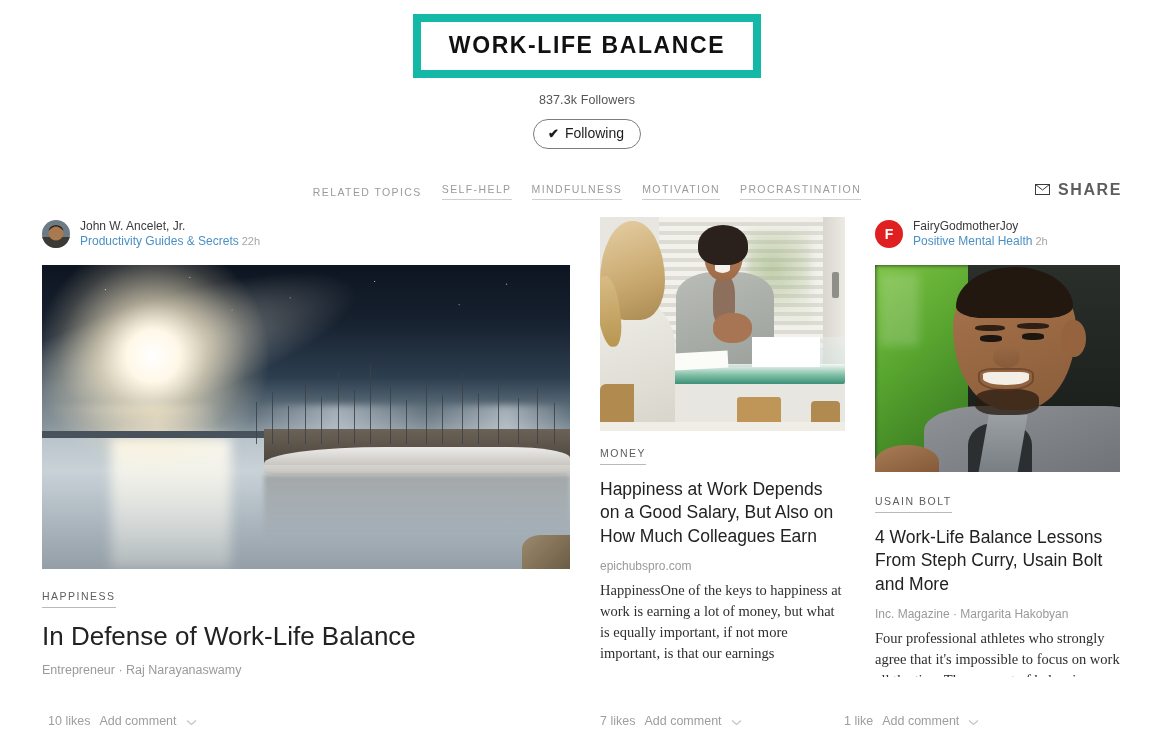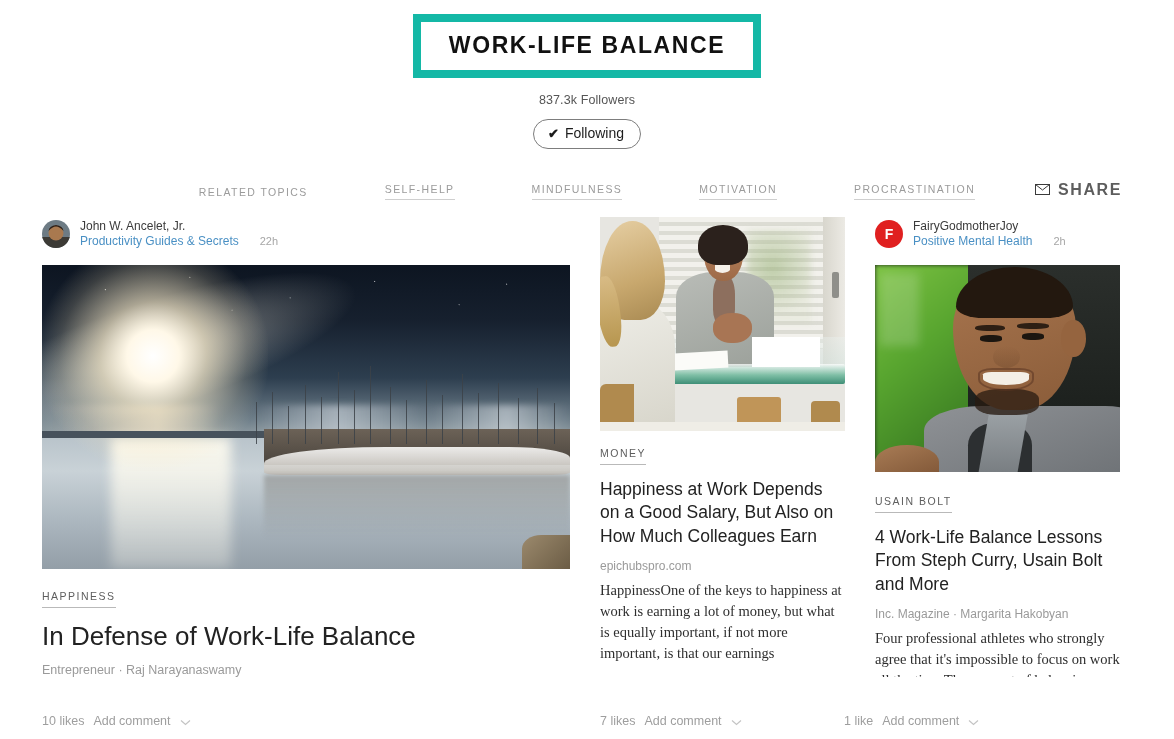--- a/index.html
+++ b/index.html
@@ -51,41 +51,40 @@
   
   .topics-bar {
     position: relative;
     height: 34px;
     margin-top: 26px;
   }
   .topics-inner {
     display: flex;
     align-items: center;
     justify-content: center;
-    gap: 40px;
+    gap: 20px;
     height: 100%;
   }
   .topics-label {
     font-size: 10.5px;
     letter-spacing: 1.4px;
     color: #9b9b9b;
     text-transform: uppercase;
     white-space: nowrap;
   }
   .topic-link {
     font-size: 10.5px;
     letter-spacing: 1.4px;
     color: #9b9b9b;
     text-transform: uppercase;
     white-space: nowrap;
     border-bottom: 1px solid #cfcfcf;
     padding-bottom: 4px;
     cursor: pointer;
     text-decoration: none;
-    margin-left: 37px;
   }
   .share-button {
     position: absolute;
     right: 52px;
     top: 6px;
     display: flex;
     align-items: center;
     gap: 8px;
     cursor: pointer;
   }
@@ -130,21 +129,21 @@
   }
   .avatar-initial {
     width: 100%; height: 100%;
     display: flex; align-items: center; justify-content: center;
     color: #ffffff; font-size: 14px; font-weight: 600;
   }
   .author-lines { line-height: 1.25; }
   .author-name { font-size: 12px; color: #3b3b3b; }
   .mag-line { font-size: 12px; }
   .mag-name { color: #4a90c4; cursor: pointer; }
-  .time-ago { color: #a6a6a6; font-size: 11px; margin-left: 21px; }
+  .time-ago { color: #a6a6a6; font-size: 11px; margin-left: 3px; }
 
   
   .photo { position: relative; overflow: hidden; display: block; }
   .photo-wide { width: 528px; height: 304px; }
   .photo-narrow { width: 245px; height: 214px; }
 
   
   .ph-marina { background: #131b28; }
   .ph-marina .sky {
     position: absolute; inset: 0 0 40% 0;
@@ -446,21 +445,21 @@
   
   .card-footer {
     position: absolute;
     bottom: 10px;
     display: flex;
     align-items: center;
     gap: 9px;
     font-size: 12.5px;
     color: #9e9e9e;
   }
-  .f1 { left: 42px; }
+  .f1 { left: 48px; }
   .f2 { left: 600px; }
   .f3 { left: 844px; }
   .likes-count { cursor: pointer; }
   .add-comment { cursor: pointer; }
   .chev { display: block; margin-top: 2px; cursor: pointer; }
 </style>
 </head>
 <body>
 
 <div class="magazine-header">

